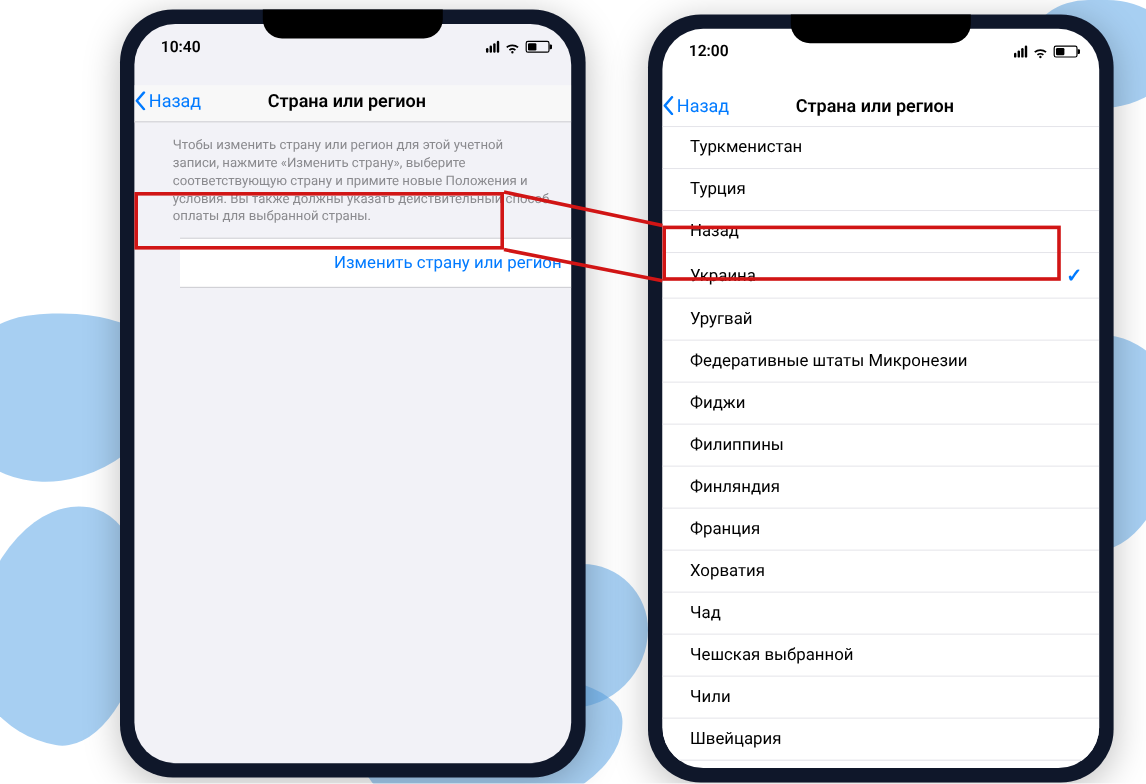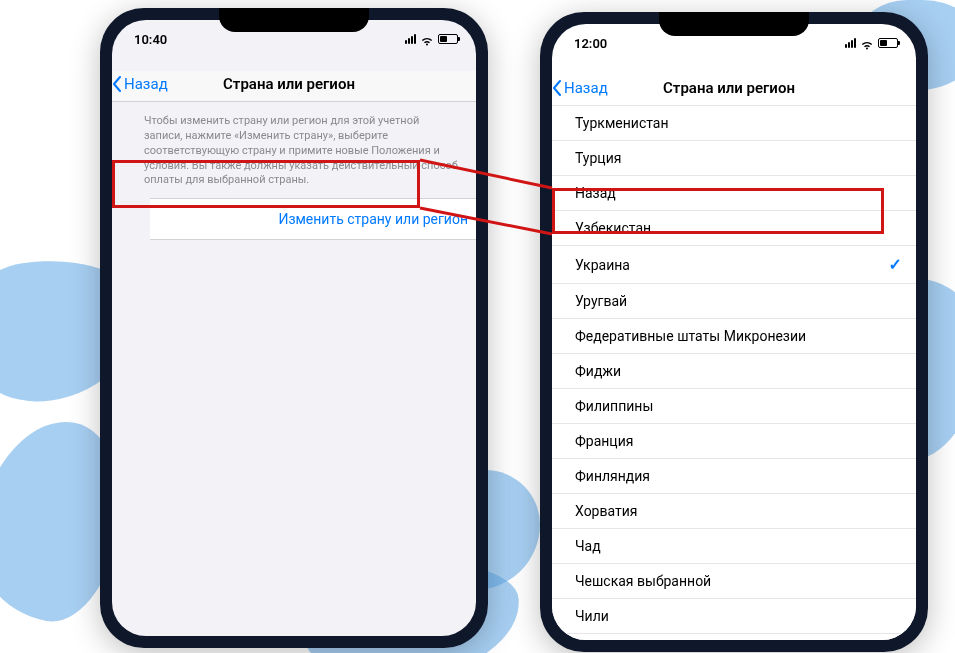--- a/index.html
+++ b/index.html
@@ -232,43 +232,40 @@
         <div class="country-row">
           <span>Туркменистан</span>
         </div>
         <div class="country-row">
           <span>Турция</span>
         </div>
         <div class="country-row">
           <span>Назад</span>
         </div>
         <div class="country-row">
-          <span>Узбекистан</span>
-        </div>
-        <div class="country-row">
           <span>Украина</span>
           <span class="checkmark">✓</span>
         </div>
         <div class="country-row">
           <span>Уругвай</span>
         </div>
         <div class="country-row">
           <span>Федеративные штаты Микронезии</span>
         </div>
         <div class="country-row">
           <span>Фиджи</span>
         </div>
         <div class="country-row">
           <span>Филиппины</span>
         </div>
         <div class="country-row">
+          <span>Финляндия</span>
+        </div>
+        <div class="country-row">
           <span>Франция</span>
-        </div>
-        <div class="country-row">
-          <span>Финляндия</span>
         </div>
         <div class="country-row">
           <span>Хорватия</span>
         </div>
         <div class="country-row">
           <span>Чад</span>
         </div>
         <div class="country-row">
           <span>Чешская выбранной</span>
         </div>

